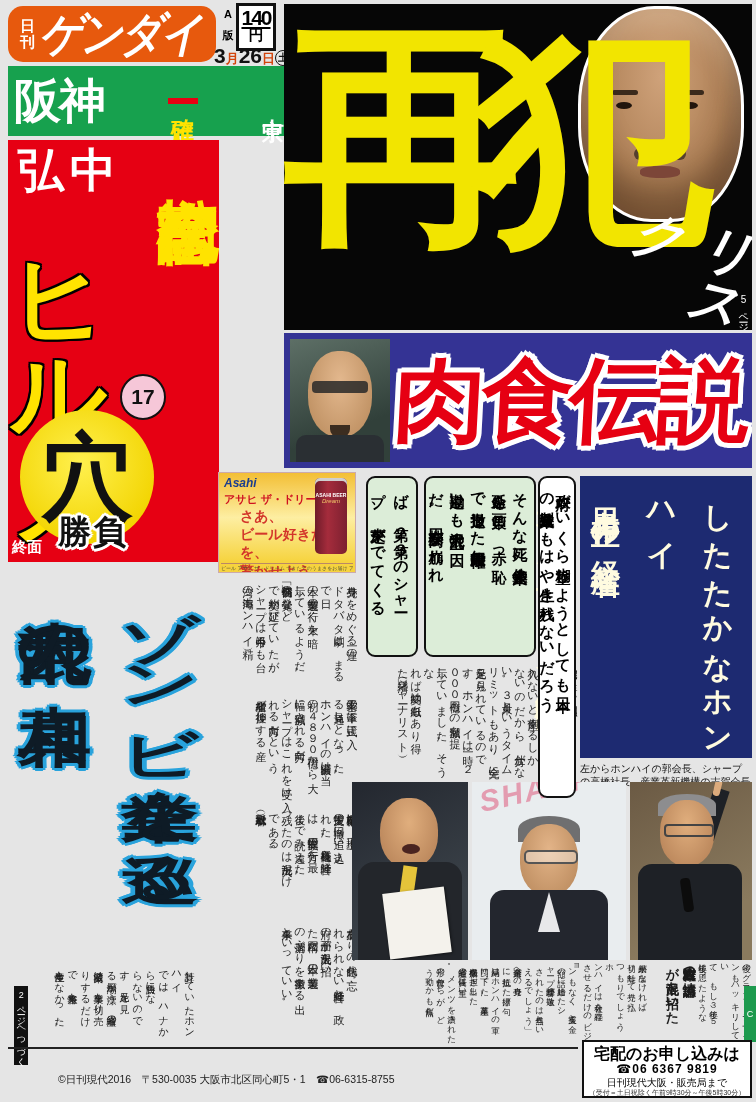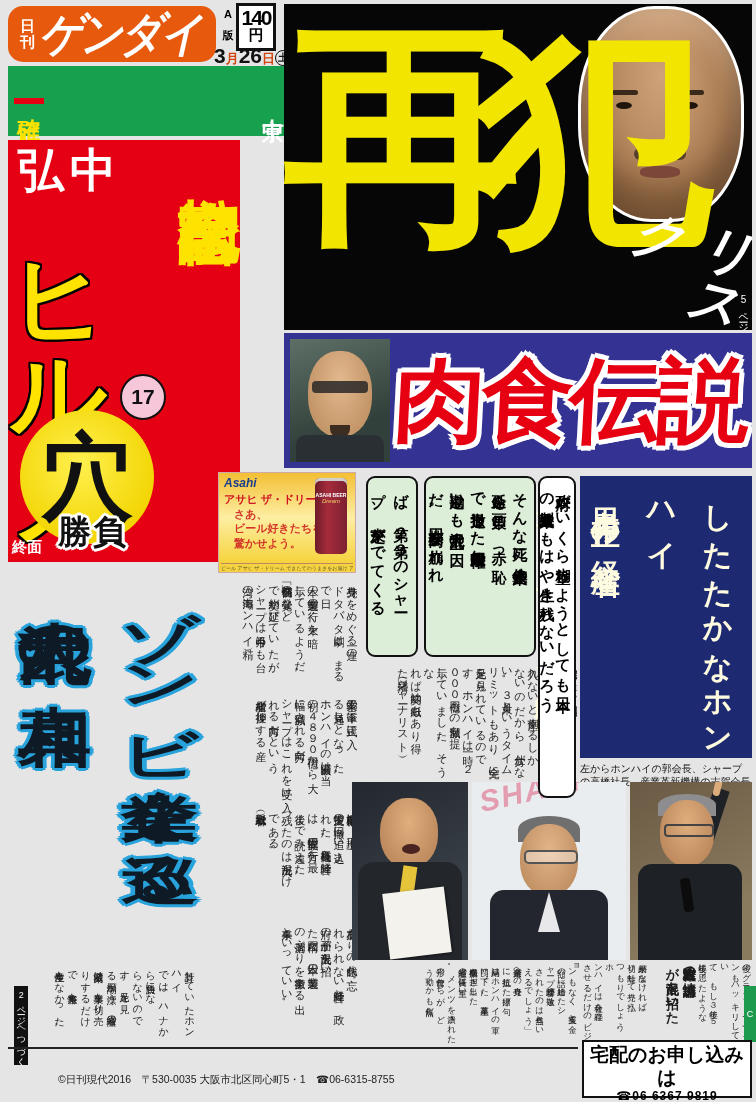--- a/index.html
+++ b/index.html
@@ -14,34 +14,34 @@
   .o-wht{text-shadow:3px 0 0 #fff,-3px 0 0 #fff,0 3px 0 #fff,0 -3px 0 #fff,2px 2px 0 #fff,-2px 2px 0 #fff,2px -2px 0 #fff,-2px -2px 0 #fff;}
   .o-wht-big{text-shadow:5px 0 0 #fff,-5px 0 0 #fff,0 5px 0 #fff,0 -5px 0 #fff,4px 4px 0 #fff,-4px 4px 0 #fff,4px -4px 0 #fff,-4px -4px 0 #fff;}
   .o-cyan{text-shadow:3px 0 0 #29a3dc,-3px 0 0 #29a3dc,0 3px 0 #29a3dc,0 -3px 0 #29a3dc,2px 2px 0 #29a3dc,-2px 2px 0 #29a3dc,2px -2px 0 #29a3dc,-2px -2px 0 #29a3dc;}
 
   
   .logo{left:8px;top:6px;width:208px;height:56px;background:#e7590d;border-radius:15px;display:flex;align-items:center;color:#fff;}
   .logo .ltop{width:20px;margin-left:12px;font-size:15px;font-weight:bold;line-height:1.05;}
   .logo .lmain{font-size:42px;font-weight:900;font-style:italic;letter-spacing:-3px;transform:scaleY(1.12);}
   .edition{left:220px;top:8px;font-size:11px;font-weight:bold;width:14px;line-height:1.1;}
   .pricebox{left:236px;top:3px;width:34px;height:42px;border:3px solid #111;background:#fff;text-align:center;line-height:1;}
-  .pricebox .pv{font-size:21px;font-weight:900;letter-spacing:-2px;display:block;margin-top:1px;}
+  .pricebox .pv{font-size:21px;font-weight:900;letter-spacing:-2px;display:block;margin-top:1px;text-decoration:underline;}
   .pricebox .pu{font-size:15px;font-weight:900;display:block;margin-top:-1px;}
   .dateline{left:214px;top:44px;width:80px;font-weight:900;color:#111;white-space:nowrap;}
   .dateline .n{font-size:21px;} .dateline .k{font-size:13px;color:#d2440c;}
   .dateline .w{font-size:10px;border:1px solid #111;border-radius:50%;padding:0 2px;display:inline-block;transform:translateY(-2px);}
 
   
   .racestrip{left:8px;top:66px;width:282px;height:70px;background:#17a14e;display:flex;align-items:center;justify-content:space-between;padding:0 6px;box-sizing:border-box;color:#fff;}
   .racestrip .big{font-size:47px;font-weight:900;letter-spacing:-2px;}
   .racebadge{background:#e60012;color:#ffe300;font-size:23px;font-weight:900;padding:3px 3px;line-height:1.05;}
   .racestrip .small{font-size:22px;font-weight:900;line-height:1.0;}
 
   
-  .redpanel{left:8px;top:140px;width:232px;height:422px;background:#e60013;overflow:hidden;}
+  .redpanel{left:8px;top:140px;width:211px;height:422px;background:#e60013;overflow:hidden;}
   .rp-name{left:10px;top:0px;font-size:46px;font-weight:900;color:#fff;letter-spacing:6px;}
   .rp-race{right:0px;top:6px;height:414px;font-size:62px;font-weight:900;color:#ffe300;line-height:1.0;letter-spacing:2px;}
   .rp-horse{left:4px;top:56px;height:336px;font-size:96px;font-weight:900;color:#ffe300;line-height:1.0;letter-spacing:-10px;}
   .rp-num{left:112px;top:234px;width:42px;height:42px;border-radius:50%;background:#f6c7d8;border:2px solid #111;color:#111;
           font-size:21px;font-weight:900;display:flex;align-items:center;justify-content:center;}
   .rp-hole{left:12px;top:270px;width:134px;height:134px;border-radius:50%;background:radial-gradient(circle at 45% 40%,#fff04e,#f2d400 75%);
            display:flex;align-items:center;justify-content:center;}
   .rp-hole span{font-size:92px;font-weight:900;color:#111;}
   .rp-bout{left:50px;top:370px;font-size:33px;font-weight:900;color:#111;letter-spacing:2px;}
   .rp-corner{left:4px;top:398px;font-size:15px;font-weight:bold;color:#fff;}
@@ -87,21 +87,21 @@
   .box2{left:424px;top:476px;width:112px;height:181px;}
   .box2 .col{font-size:15px;font-weight:bold;line-height:21px;letter-spacing:1px;}
   .box3{left:366px;top:476px;width:52px;height:181px;}
   .box3 .col{font-size:15px;font-weight:bold;line-height:23px;letter-spacing:1px;}
 
   
   .ad{left:218px;top:472px;width:136px;height:99px;background:linear-gradient(180deg,#f3bf35,#fdeea2 45%,#f6d33e 90%);
       border:1px solid #caa;overflow:hidden;}
   .ad .brand{left:5px;top:3px;font-size:12px;font-weight:900;font-style:italic;color:#1a3d8f;}
   .ad .product{left:5px;top:19px;font-size:11px;font-weight:900;color:#cf1020;}
-  .ad .copy{left:15px;top:34px;font-size:11px;font-weight:bold;color:#d3362a;line-height:1.3;}
+  .ad .copy{left:21px;top:34px;font-size:14px;font-weight:bold;color:#d3362a;line-height:1.3;}
   .ad .can{right:8px;top:5px;width:32px;height:76px;border-radius:5px;background:linear-gradient(90deg,#6e1b29,#a52c3c 40%,#7c2030);
       box-shadow:inset 0 3px 0 #cfcfcf;display:flex;flex-direction:column;align-items:center;}
   .ad .can .cl{font-size:5px;color:#fff;font-weight:bold;margin-top:14px;text-align:center;line-height:1.2;}
   .ad .can .cs{font-size:6px;color:#f3c96a;font-style:italic;}
   .ad .fine{left:2px;right:2px;bottom:1px;font-size:5px;color:#553;border-top:1px solid #b86;padding-top:1px;white-space:nowrap;overflow:hidden;}
 
   
   .z1{left:122px;top:572px;height:416px;font-size:50px;font-weight:900;color:#0e1b26;letter-spacing:3px;line-height:1.0;transform:scaleX(1.55);transform-origin:left top;}
   .z2{left:18px;top:574px;height:380px;font-size:59px;font-weight:900;color:#0e1b26;letter-spacing:4px;line-height:1.0;transform:scaleX(1.25);transform-origin:left top;}
   .cont-tag{left:14px;top:986px;background:#111;color:#fff;font-size:9px;padding:4px 2px;line-height:1.15;}
@@ -152,21 +152,21 @@
   
   .footrule{left:8px;top:1047px;width:570px;height:2px;background:#222;}
   .fline1{left:18px;top:1052px;font-size:10.5px;color:#222;white-space:nowrap;}
   .fline2{left:58px;top:1073px;font-size:10.5px;color:#222;white-space:nowrap;}
   .search{left:398px;top:1068px;width:142px;height:27px;border:3px solid #e8641e;background:#fff;display:flex;align-items:center;box-sizing:content-box;}
   .search .slabel{font-size:13px;font-weight:bold;color:#111;margin:0 6px;}
   .search .sbtn{background:#e8380d;color:#fff;font-size:11px;font-weight:bold;padding:2px 4px;position:relative;}
   .search .cursor{width:0;height:0;border-left:7px solid #111;border-top:4px solid transparent;border-bottom:4px solid transparent;
       transform:rotate(-140deg);margin-left:2px;}
   .delivery{left:582px;top:1040px;width:170px;height:58px;background:#fff;border:2px solid #111;text-align:center;box-sizing:border-box;padding-top:2px;}
-  .delivery .d1{font-size:19px;font-weight:900;line-height:1.2;}
+  .delivery .d1{font-size:16px;font-weight:900;line-height:1.2;}
   .delivery .d2{font-size:12px;font-weight:900;line-height:1.15;letter-spacing:1px;}
   .delivery .d3{font-size:10px;line-height:1.25;}
   .delivery .d4{font-size:7px;line-height:1.2;color:#333;}
 </style>
 </head>
 <body>
 
 <div class="page">
 
   <div class="abs logo">
@@ -176,20 +176,21 @@
   <div class="abs edition v">A版</div>
   <div class="abs pricebox">
     <span class="pv">140</span>
     <span class="pu">円</span>
   </div>
   <div class="abs dateline">
     <span class="n">3</span><span class="k">月</span><span class="n">26</span><span class="k">日</span><span class="w">土</span>
   </div>
 
   <div class="abs racestrip">
+    <span class="big">阪神</span>
     <span class="racebadge v">確定</span>
     <span class="small v">中京</span>
   </div>
 
   <div class="abs redpanel">
     <div class="abs rp-name">弘中</div>
     <div class="abs rp-race v">高松宮記念</div>
     <div class="abs rp-horse v o-blk">ヒルノ</div>
     <div class="abs rp-num">17</div>
     <div class="abs rp-hole">

